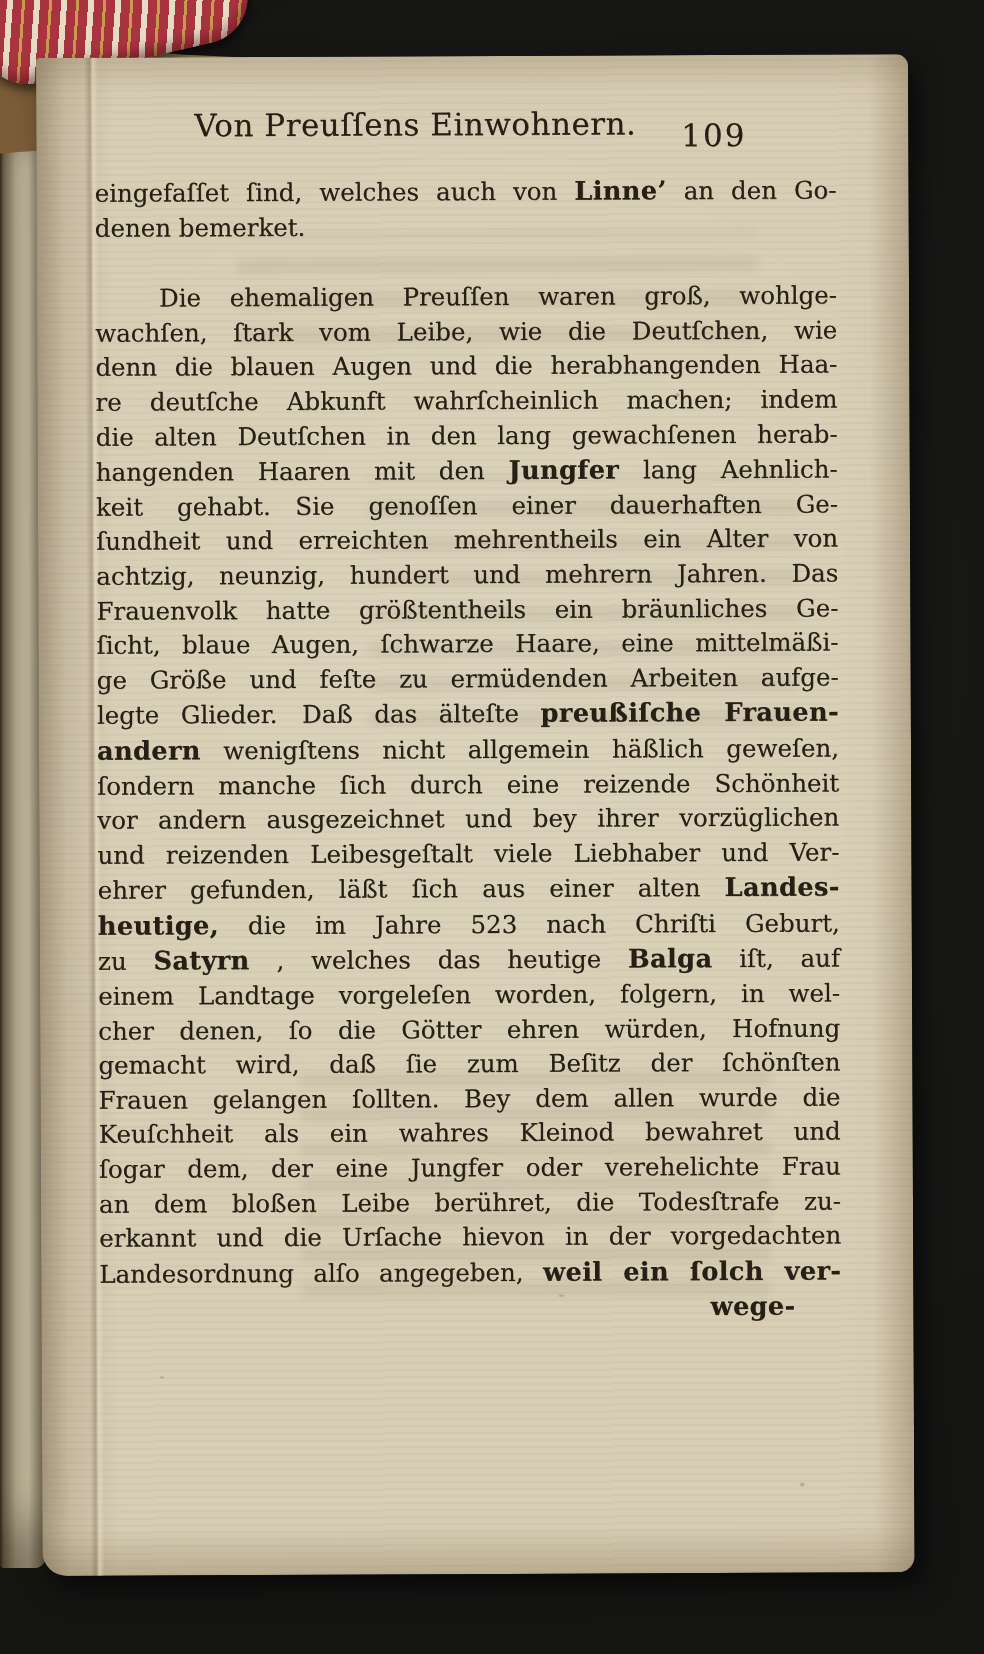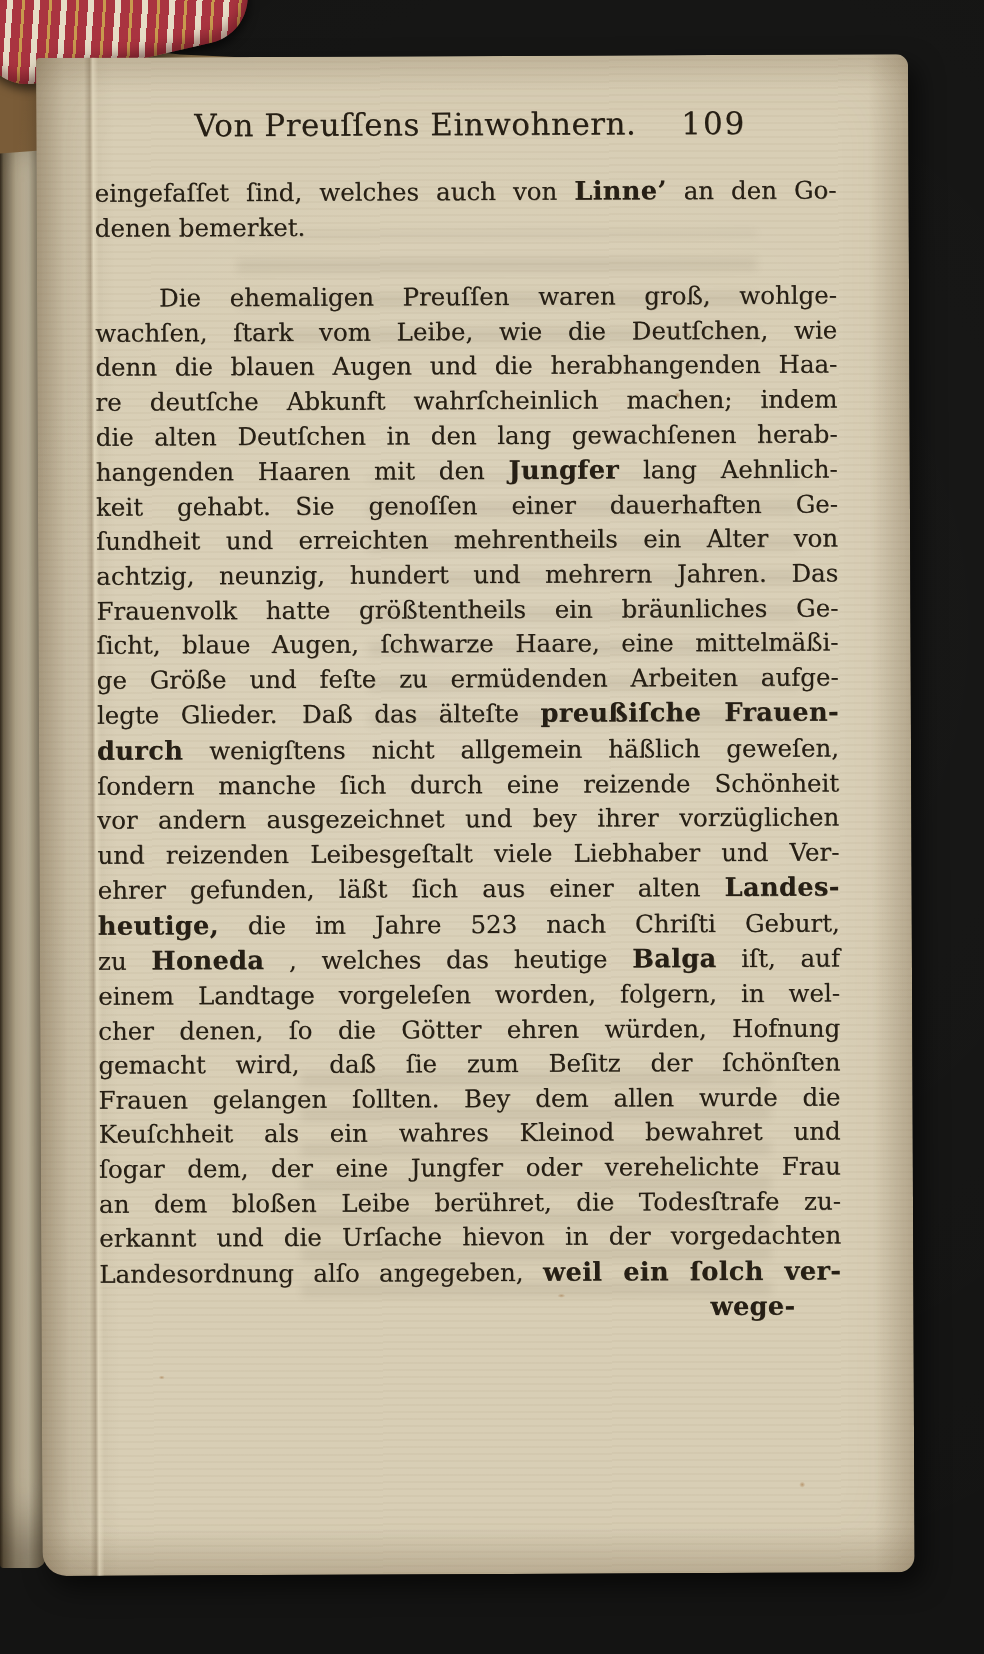--- a/index.html
+++ b/index.html
@@ -69,21 +69,21 @@
   .bt1{left:200px;top:176px;width:520px;height:110px;}
   .bt2{left:330px;top:420px;width:430px;height:250px;}
   .bt3{left:260px;top:1010px;width:470px;height:230px;}
   .page-content{
     position:absolute;inset:0;padding:46px 72px 0 58px;
     color:var(--ink,#261f15);
     text-shadow:.3px .3px .5px rgba(50,40,22,.55);
   }
   .running-header{position:relative;margin-top:4px;height:44px;font-size:31px;}
   .page-title{position:absolute;left:86px;width:470px;text-align:center;letter-spacing:.5px;white-space:nowrap;}
-  .page-number{position:absolute;right:90px;top:0;letter-spacing:2px;}
+  .page-number{position:absolute;right:90px;top:12px;letter-spacing:2px;}
   .opening-paragraph{margin-top:24px;}
   .main-paragraph{margin-top:36px;}
   .line{
     font-size:24.5px;line-height:34.6px;
     text-align:justify;text-align-last:justify;
   }
   .line.align-left{text-align-last:left;}
   .line.align-right{text-align-last:right;}
   .line.indent{padding-left:64px;}
   .line.catchword{padding-right:46px;}
@@ -119,27 +119,27 @@
         <div class="line"><span>re deutſche Abkunft wahrſcheinlich machen; indem</span></div>
         <div class="line"><span>die alten Deutſchen in den lang gewachſenen herab-</span></div>
         <div class="line"><span>hangenden Haaren mit den </span><span class="em">Jungfer</span><span> lang Aehnlich-</span></div>
         <div class="line"><span>keit gehabt. Sie genoſſen einer dauerhaften Ge-</span></div>
         <div class="line"><span>ſundheit und erreichten mehrentheils ein Alter von</span></div>
         <div class="line"><span>achtzig, neunzig, hundert und mehrern Jahren. Das</span></div>
         <div class="line"><span>Frauenvolk hatte größtentheils ein bräunliches Ge-</span></div>
         <div class="line"><span>ſicht, blaue Augen, ſchwarze Haare, eine mittelmäßi-</span></div>
         <div class="line"><span>ge Größe und feſte zu ermüdenden Arbeiten aufge-</span></div>
         <div class="line"><span>legte Glieder. Daß das älteſte </span><span class="em">preußiſche Frauen-</span></div>
-        <div class="line"><span class="em">durch</span><span> wenigſtens nicht allgemein häßlich geweſen,</span></div>
+        <div class="line"><span class="em">andern</span><span> wenigſtens nicht allgemein häßlich geweſen,</span></div>
         <div class="line"><span>ſondern manche ſich durch eine reizende Schönheit</span></div>
         <div class="line"><span>vor andern ausgezeichnet und bey ihrer vorzüglichen</span></div>
         <div class="line"><span>und reizenden Leibesgeſtalt viele Liebhaber und Ver-</span></div>
         <div class="line"><span>ehrer gefunden, läßt ſich aus einer alten </span><span class="em">Landes-</span></div>
         <div class="line"><span class="em">heutige,</span><span> die im Jahre 523 nach Chriſti Geburt,</span></div>
-        <div class="line"><span>zu </span><span class="em">Honeda</span><span> , welches das heutige </span><span class="em">Balga</span><span> iſt, auf</span></div>
+        <div class="line"><span>zu </span><span class="em">Satyrn</span><span> , welches das heutige </span><span class="em">Balga</span><span> iſt, auf</span></div>
         <div class="line"><span>einem Landtage vorgeleſen worden, folgern, in wel-</span></div>
         <div class="line"><span>cher denen, ſo die Götter ehren würden, Hofnung</span></div>
         <div class="line"><span>gemacht wird, daß ſie zum Beſitz der ſchönſten</span></div>
         <div class="line"><span>Frauen gelangen ſollten. Bey dem allen wurde die</span></div>
         <div class="line"><span>Keuſchheit als ein wahres Kleinod bewahret und</span></div>
         <div class="line"><span>ſogar dem, der eine Jungfer oder verehelichte Frau</span></div>
         <div class="line"><span>an dem bloßen Leibe berühret, die Todesſtrafe zu-</span></div>
         <div class="line"><span>erkannt und die Urſache hievon in der vorgedachten</span></div>
         <div class="line"><span>Landesordnung alſo angegeben, </span><span class="em">weil ein ſolch ver-</span></div>
         <div class="line align-right catchword"><span class="em">wege-</span></div>

